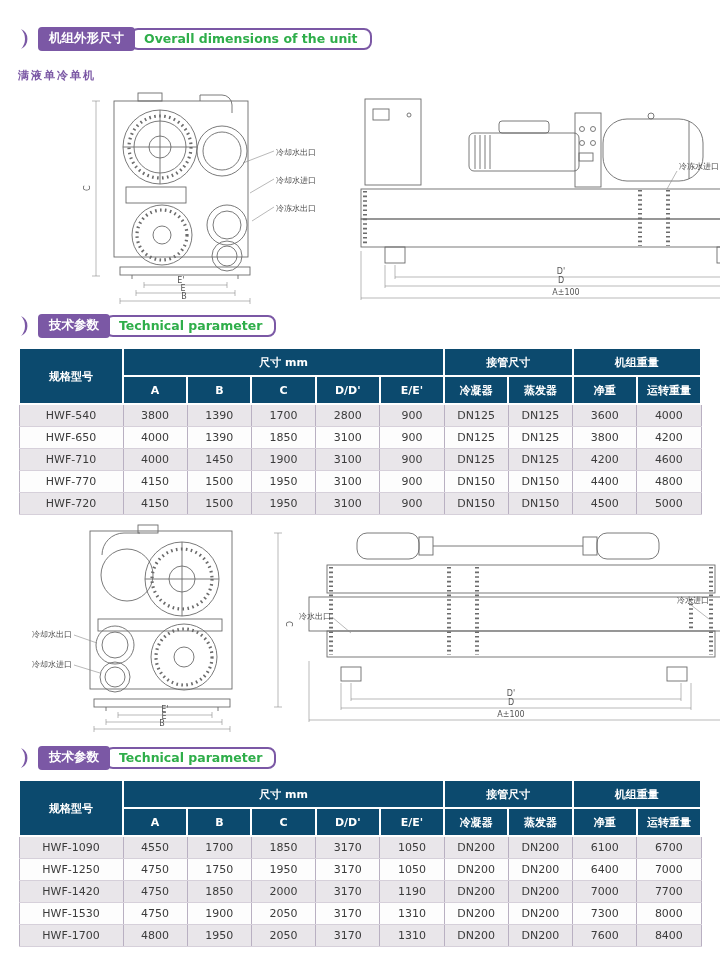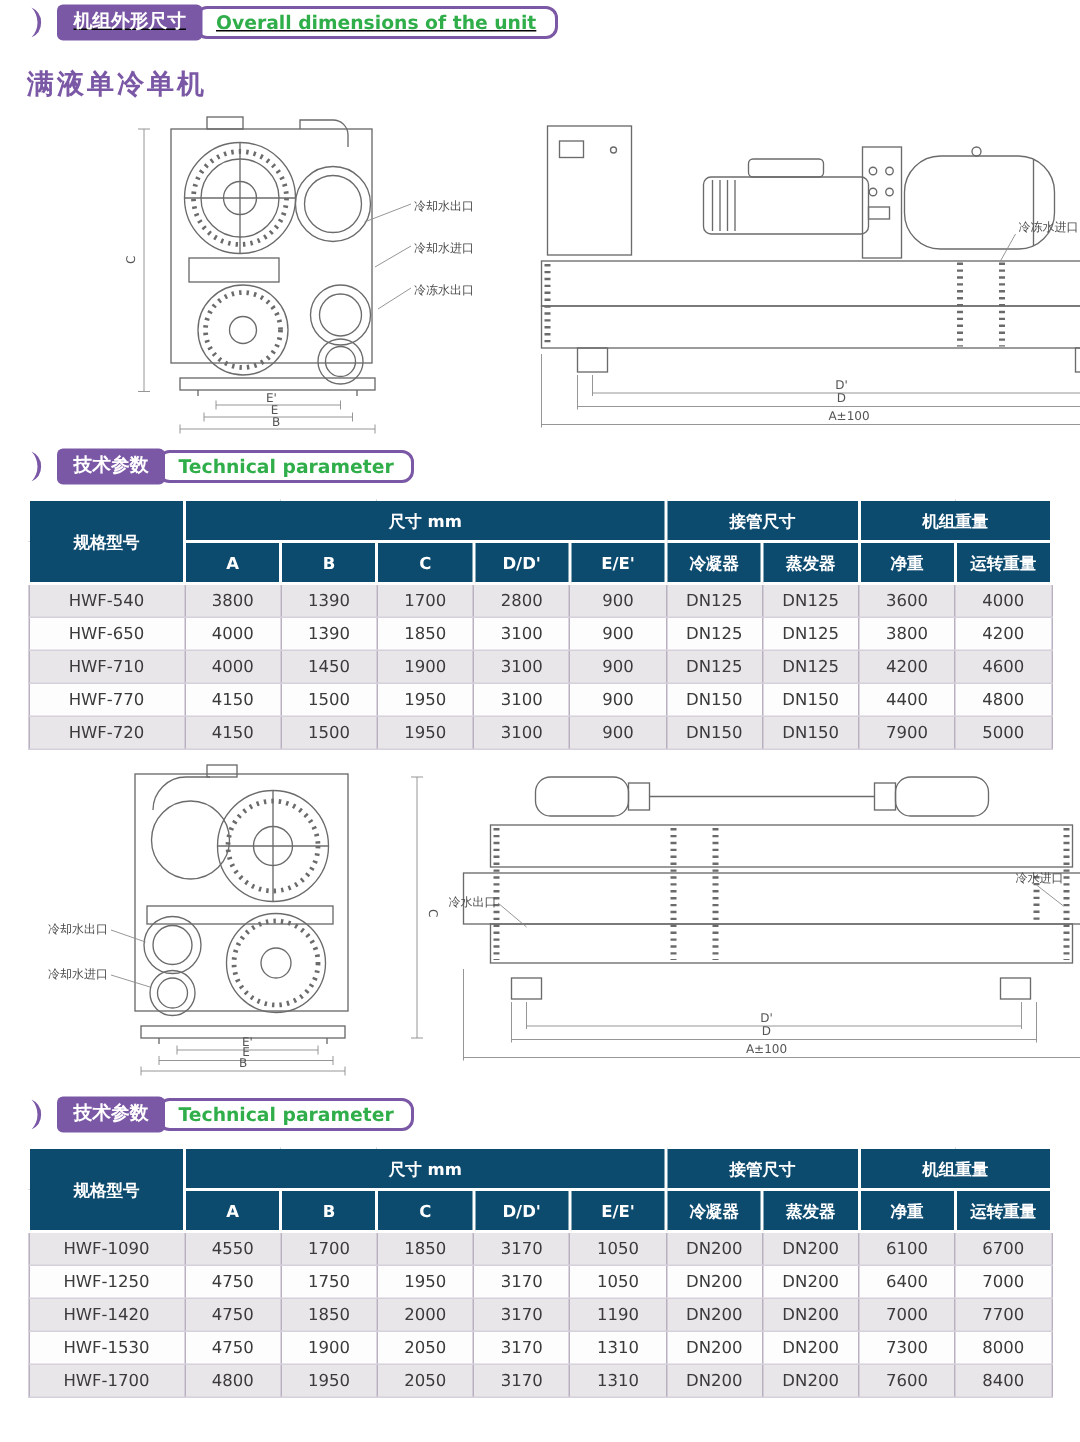--- a/index.html
+++ b/index.html
@@ -1,30 +1,30 @@
 <!DOCTYPE html>
 <html><head>
 <meta charset="utf-8">
 <style>
   html,body{margin:0;padding:0;background:#fff;}
   body{width:720px;min-height:961px;font-family:"DejaVu Sans","Liberation Sans",sans-serif;}
   .page{padding:0 18px 8px 18px;}
 
   
   .badge-row{display:flex;align-items:center;height:22px;}
-  .badge-row.top{margin-top:4px;text-decoration:underline;}
+  .badge-row.top{margin-top:28px;}
   .badge-row.tech1{margin-top:8px;}
   .badge-row.tech2{margin-top:14px;}
   .bullet{margin-right:4px;flex:0 0 auto;}
   .badge-zh{background:#7b58a5;color:#fff;font-weight:bold;font-size:12.5px;
     padding:3px 11px 4px;border-radius:4px;position:relative;z-index:2;white-space:nowrap;}
   .badge-en{background:#fff;border:2px solid #7b58a5;color:#2fae4a;font-weight:bold;
     font-size:12.5px;padding:1px 12px 2px;border-radius:8px;margin-left:-5px;z-index:1;white-space:nowrap;}
 
-  .subtitle{color:#7b58a5;font-weight:bold;font-size:18px;letter-spacing:2px;margin-top:18px;}
+  .subtitle{color:#7b58a5;font-weight:bold;font-size:11px;letter-spacing:2px;margin-top:18px;}
   .subtitle.s2{margin-top:26px;}
 
   
   .drawing-row{display:flex;align-items:flex-start;margin-top:6px;}
   .draw{flex:0 0 auto;}
   .draw.off1{margin-left:62px;margin-right:6px;}
   .draw.off2{margin-left:12px;margin-right:4px;}
   .draw *{stroke:#6b6b6b;stroke-width:0.9;fill:none;}
   .draw .bolts{stroke-width:3.2;stroke-dasharray:1.6 3.4;}
   .draw .boltstrip{stroke-width:4;stroke-dasharray:1.6 3;}
@@ -249,21 +249,21 @@
         </tr>
         <tr>
           <td>HWF-720</td>
           <td>4150</td>
           <td>1500</td>
           <td>1950</td>
           <td>3100</td>
           <td>900</td>
           <td>DN150</td>
           <td>DN150</td>
-          <td>7900</td>
+          <td>4500</td>
           <td>5000</td>
         </tr>
       </tbody>
     </table>
 
 
   <div class="drawing-row">
 
     <svg class="draw off2" width="265" height="212" viewBox="0 0 265 212">
       <rect x="60" y="10" width="142" height="158"></rect>

